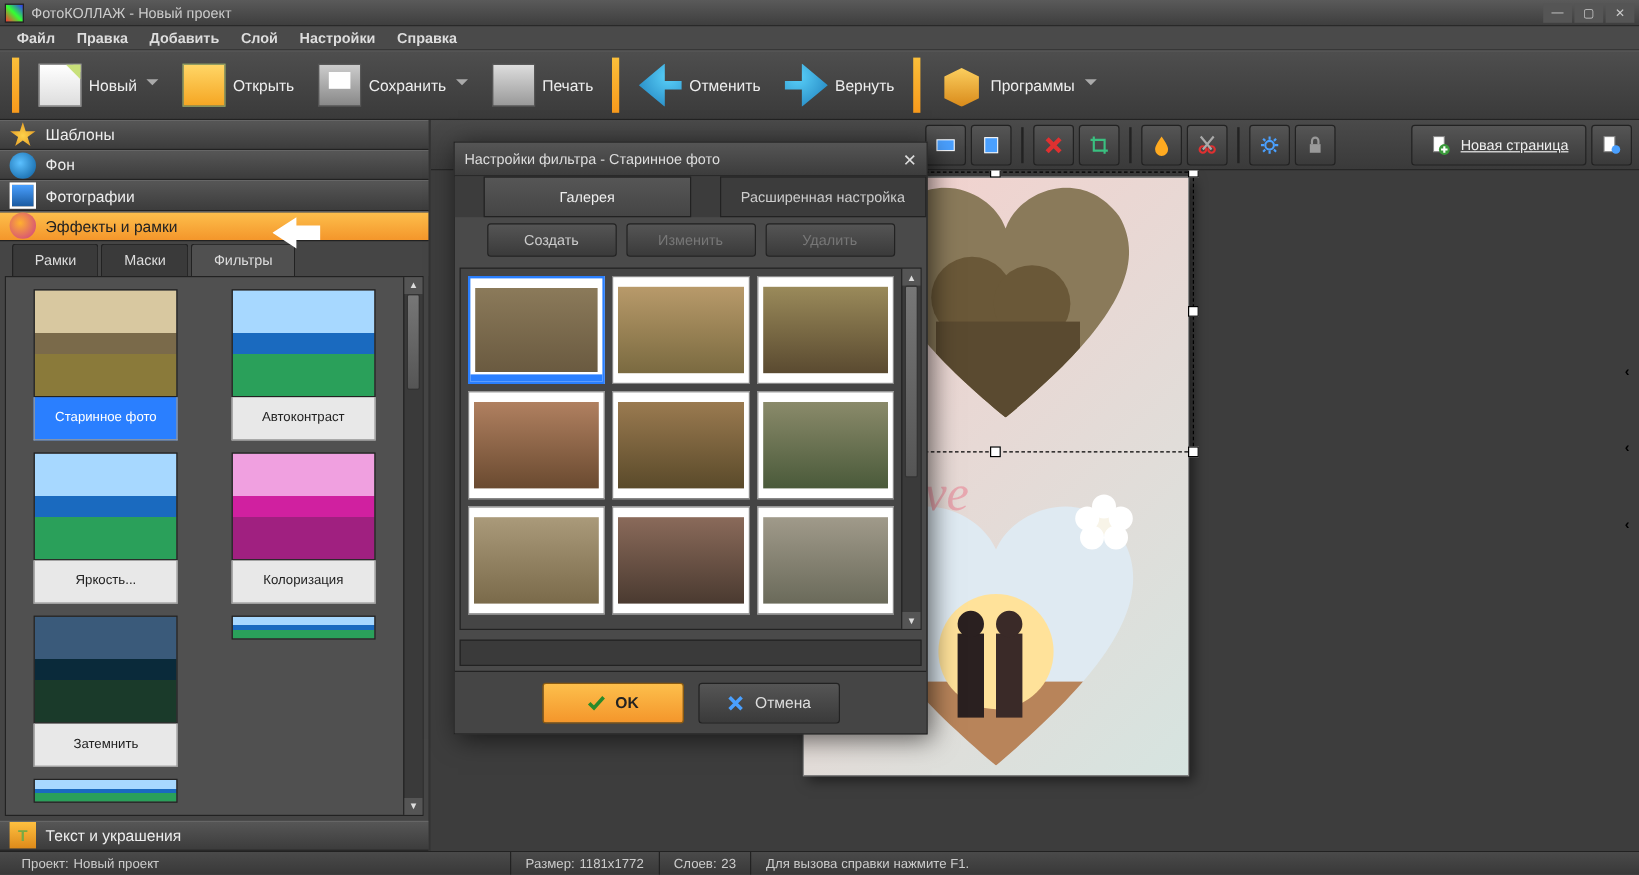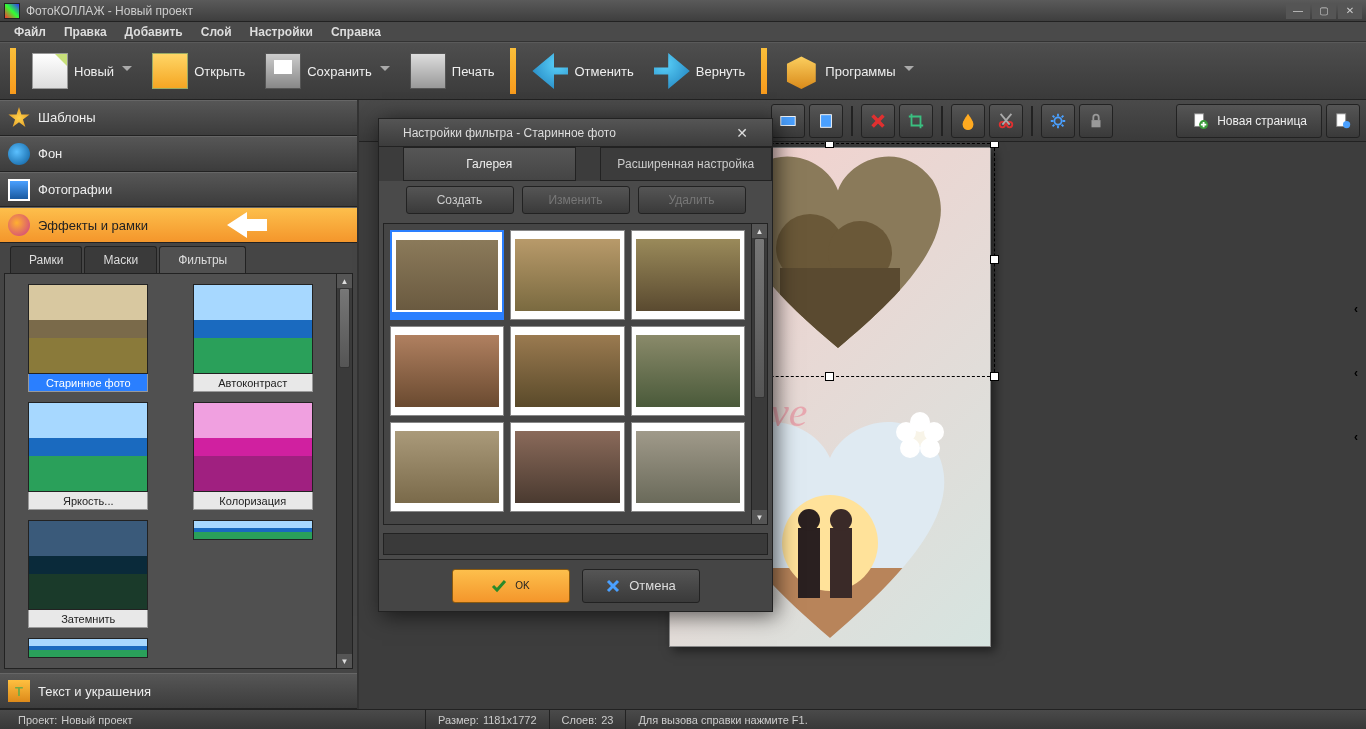--- a/index.html
+++ b/index.html
@@ -33,58 +33,58 @@
 .accitem.active { background:linear-gradient(#fdbf4c,#f4962b); color:#222; }
 .accitem .aicon { width:22px;height:22px;}
 .arrow-shape { width:40px;height:30px; position:absolute; right:90px; top:2px; }
 .subtabs { height:30px; display:flex; padding:2px 6px 0 10px; gap:2px; background:#454545;align-items:center;}
 .subtabs .st { padding:6px 18px; background:#3a3a3a; border:1px solid #222; border-bottom:none; color:#ddd; font-size:12px; cursor:pointer; border-radius:3px 3px 0 0;}
 .subtabs .st.active { background:#505050; }
 .fgrid-wrap { flex:1; display:flex; background:#505050; margin:0 4px 4px 4px; border:1px solid #222;}
 .fgrid { flex:1; padding:10px; display:grid; grid-template-columns:repeat(2,1fr); gap:10px 18px; align-content:start; overflow:hidden;}
 .fcell { display:flex; flex-direction:column; align-items:center; cursor:pointer;}
 .fcell .thumb { width:120px; height:90px; border:1px solid #222; background:#457; }
-.fcell .cap { width:120px; height:18px; background:#e8e8e8; color:#222; font-size:11px; display:flex; align-items:center; justify-content:center; border:1px solid #999; border-top:none;}
+.fcell .cap { width:120px; height:36px; background:#e8e8e8; color:#222; font-size:11px; display:flex; align-items:center; justify-content:center; border:1px solid #999; border-top:none;}
 .fcell.sel .cap { background:#2a7fff; color:#fff; }
 .scrollbar { width:16px; background:#3a3a3a; border-left:1px solid #222; position:relative;}
 .scrollbar .thm { position:absolute; top:14px; left:2px; right:2px; height:80px; background:linear-gradient(#777,#555); border:1px solid #333; border-radius:2px;}
 .scrollbar .ar { position:absolute; left:0; right:0; height:14px; background:#555; display:flex; align-items:center; justify-content:center; font-size:8px;}
 .scrollbar .ar.up{top:0;} .scrollbar .ar.dn{bottom:0;}
 
 
 .mainarea { flex:1; display:flex; flex-direction:column; background:#3d3d3d;}
 .proptoolbar { height:42px; background:linear-gradient(#4a4a4a,#3a3a3a); display:flex; align-items:center; padding:0 6px; gap:4px; border-bottom:1px solid #222;}
 .pbtn { width:34px;height:34px; background:linear-gradient(#555,#3a3a3a); border:1px solid #222; border-radius:3px; display:flex; align-items:center; justify-content:center; cursor:pointer;}
 .pvsep { width:2px; height:30px; background:#222; margin:0 4px;}
-.newpage { height:34px; padding:0 14px; background:linear-gradient(#555,#3a3a3a); border:1px solid #222; border-radius:3px; display:flex; align-items:center; gap:8px; cursor:pointer; color:#eee;}
+.newpage { height:34px; padding:0 14px; background:linear-gradient(#555,#3a3a3a); border:1px solid #222; border-radius:3px; display:flex; align-items:center; gap:8px; cursor:pointer; color:#eee;text-decoration:underline;}
 .canvas-zone { flex:1; position:relative; background:#3d3d3d; overflow:hidden;}
 .canvas { position:absolute; left:310px; top:5px; width:322px; height:500px; background:linear-gradient(135deg,#f5d0cc,#d6e4e0); border:1px solid #888; box-shadow:4px 4px 10px rgba(0,0,0,0.5);}
 .selbox { position:absolute; border:1px dashed #000; }
 .handle { position:absolute; width:9px; height:9px; background:#fff; border:1px solid #000; }
 .right-strip { position:absolute; right:0; top:160px; width:12px; display:flex; flex-direction:column; gap:50px;}
 .right-strip span { width:8px;height:14px; color:#000; font-weight:bold;}
 
 
 .dialog { position:absolute; left:378px; top:118px; width:395px; height:494px; background:#4a4a4a; border:1px solid #222; box-shadow:4px 4px 20px rgba(0,0,0,0.6); display:flex; flex-direction:column;}
-.dlg-title { height:28px; background:linear-gradient(#555,#3c3c3c); display:flex; align-items:center; padding:0 24px; color:#ddd; font-size:12px; border-bottom:1px solid #222;}
+.dlg-title { height:28px; background:linear-gradient(#555,#3c3c3c); display:flex; align-items:center; padding:0 8px; color:#ddd; font-size:12px; border-bottom:1px solid #222;}
 .dlg-title .x { margin-left:auto; cursor:pointer; font-size:14px;}
 .dlg-tabs { height:34px; display:flex; background:#3c3c3c;}
 .dlg-tabs .dt { flex:1; display:flex; align-items:center; justify-content:center; color:#ccc; font-size:12px; border:1px solid #222; cursor:pointer;margin-left:24px;}
 .dlg-tabs .dt.active { background:linear-gradient(#565656,#454545); color:#eee;}
 .dlg-actions { height:38px; display:flex; align-items:center; justify-content:center; gap:8px; padding:4px;}
 .dbtn { width:108px; height:28px; background:linear-gradient(#555,#3a3a3a); border:1px solid #222; border-radius:3px; display:flex; align-items:center; justify-content:center; color:#ccc; font-size:12px; cursor:pointer;}
 .dbtn.disabled { color:#777; }
 .dlg-grid-wrap { flex:1; display:flex; margin:4px; border:1px solid #222; background:#454545;}
 .dlg-grid { flex:1; display:grid; grid-template-columns:repeat(3,1fr); gap:6px; padding:6px; align-content:start;}
 .dlg-cell { background:#fff; border:1px solid #888; height:90px; position:relative; cursor:pointer;}
 .dlg-cell.sel { border:2px solid #2a7fff; }
 .dlg-cell .bar { position:absolute; bottom:0; left:0; right:0; height:6px; background:#2a7fff;}
 .dlg-cell .inner { position:absolute; inset:8px 4px; background:linear-gradient(#8b7a5a,#6a5a40);}
 .dlg-footer { height:52px; display:flex; align-items:center; justify-content:center; gap:12px; background:#454545; border-top:1px solid #222;}
-.okbtn { width:118px;height:34px; background:linear-gradient(#fdbf4c,#f4962b); border:1px solid #8a5a10; border-radius:3px; display:flex;align-items:center;justify-content:center;gap:8px;color:#222;font-size:10px;cursor:pointer;}
+.okbtn { width:118px;height:34px; background:linear-gradient(#fdbf4c,#f4962b); border:1px solid #8a5a10; border-radius:3px; display:flex;align-items:center;justify-content:center;gap:8px;color:#222;font-size:13px;cursor:pointer;font-weight:bold;}
 .cnbtn { width:118px;height:34px; background:linear-gradient(#555,#3a3a3a); border:1px solid #222; border-radius:3px; display:flex;align-items:center;justify-content:center;gap:8px;color:#ddd;font-size:13px;cursor:pointer;}
 
 
 .statusbar { height:20px; background:linear-gradient(#4a4a4a,#383838); display:flex; align-items:center; padding:0 6px; color:#ccc; font-size:11px; border-top:1px solid #222;}
 .statusbar .cell { padding:0 12px; border-right:1px solid #222; height:100%; display:flex; align-items:center;}
 
 
 .i-new{background:linear-gradient(#fff,#ddd);border:1px solid #999;position:relative;}
 .i-new::after{content:"";position:absolute;top:0;right:0;border:6px solid transparent;border-top-color:#c8e07a;border-right-color:#c8e07a;}
 .i-open{background:linear-gradient(#ffd666,#f5a623);border:1px solid #9a6;}

